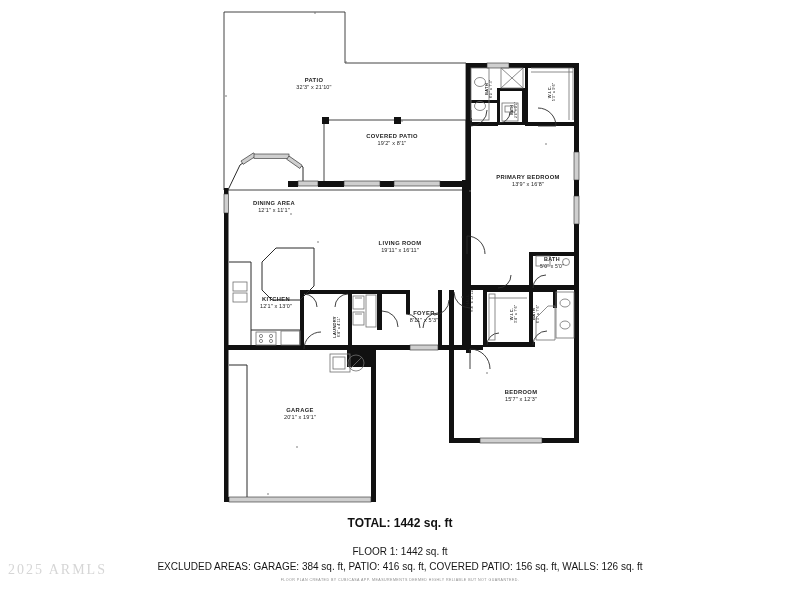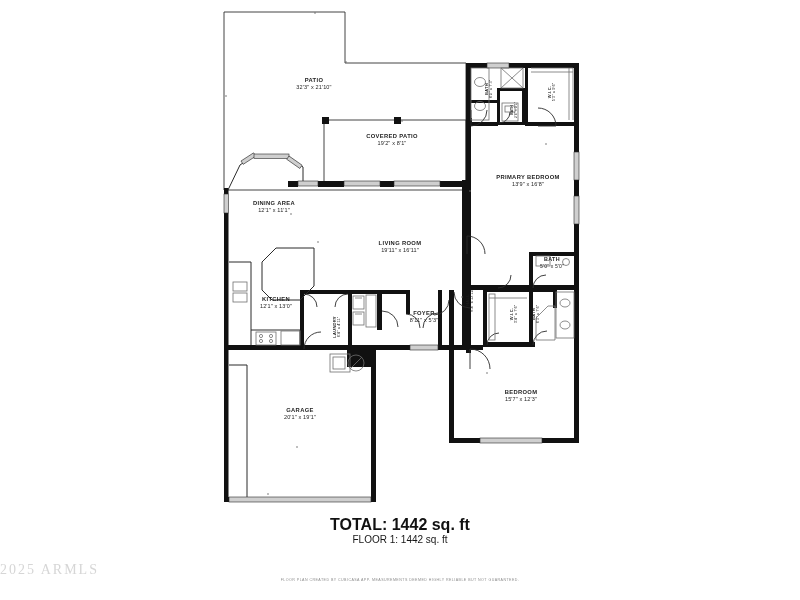--- a/index.html
+++ b/index.html
@@ -13,27 +13,27 @@
   .label .nm{display:block;font-size:5.4px;font-weight:600;letter-spacing:.35px;}
   .label .dm{display:block;font-size:5.1px;font-weight:400;letter-spacing:.15px;}
   .label.big .nm{font-size:5.8px;}
   .label.big .dm{font-size:5.5px;}
   .label.rot{transform:translate(-50%,-50%) rotate(-90deg);}
   .label.tiny .nm{font-size:4.1px;letter-spacing:.2px;}
   .label.tiny .dm{font-size:3.9px;}
   .label.mini .nm{font-size:3.4px;letter-spacing:.1px;}
   .label.mini .dm{font-size:3.3px;}
   #summary{position:absolute;left:0;right:0;top:516px;text-align:center;}
-  #summary .total{font-size:16px;font-weight:700;color:#111;margin-bottom:0;}
+  #summary .total{font-size:12px;font-weight:700;color:#111;margin-bottom:16px;}
   #summary .floor{font-size:10px;font-weight:400;color:#161616;margin-bottom:3px;}
   #summary .excl{font-size:10px;font-weight:400;color:#161616;line-height:1.32;
                  width:640px;margin:0 auto;}
   #disclaimer{position:absolute;left:0;right:0;top:578px;text-align:center;
               font-size:3.6px;color:#8d8d8d;letter-spacing:.45px;}
-  #watermark{position:absolute;left:0;top:562px;font-size:14px;letter-spacing:2px;
+  #watermark{position:absolute;left:8px;top:562px;font-size:14px;letter-spacing:2px;
              color:#d6d6d6;font-family:"Liberation Serif","DejaVu Serif",serif;}
 </style>
 </head>
 <body>
 
 <svg id="plan" viewBox="0 0 800 600">
   <defs>
     <g id="defsg"></g>
   </defs>
 
@@ -331,15 +331,16 @@
     </div>
     <div class="label big" style="left: 521px; top: 396px;">
       <span class="nm">BEDROOM</span>
       <span class="dm">15'7" x 12'3"</span>
     </div>
   </div>
 
 <div id="summary">
   <div class="total">TOTAL: 1442 sq. ft</div>
   <div class="floor">FLOOR 1: 1442 sq. ft</div>
+  <div class="excl">EXCLUDED AREAS: GARAGE: 384 sq. ft, PATIO: 416 sq. ft, COVERED PATIO: 156 sq. ft, WALLS: 126 sq. ft</div>
 </div>
 <div id="disclaimer">FLOOR PLAN CREATED BY CUBICASA APP. MEASUREMENTS DEEMED HIGHLY RELIABLE BUT NOT GUARANTEED.</div>
 <div id="watermark">2025 ARMLS</div>
 
 </body></html>

